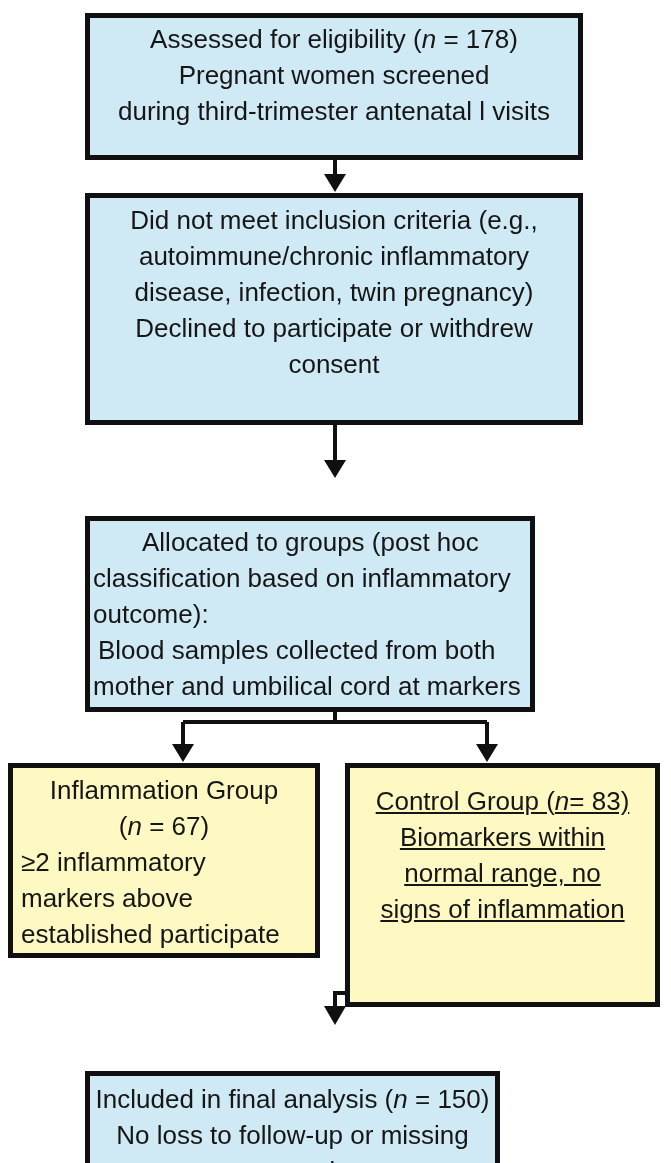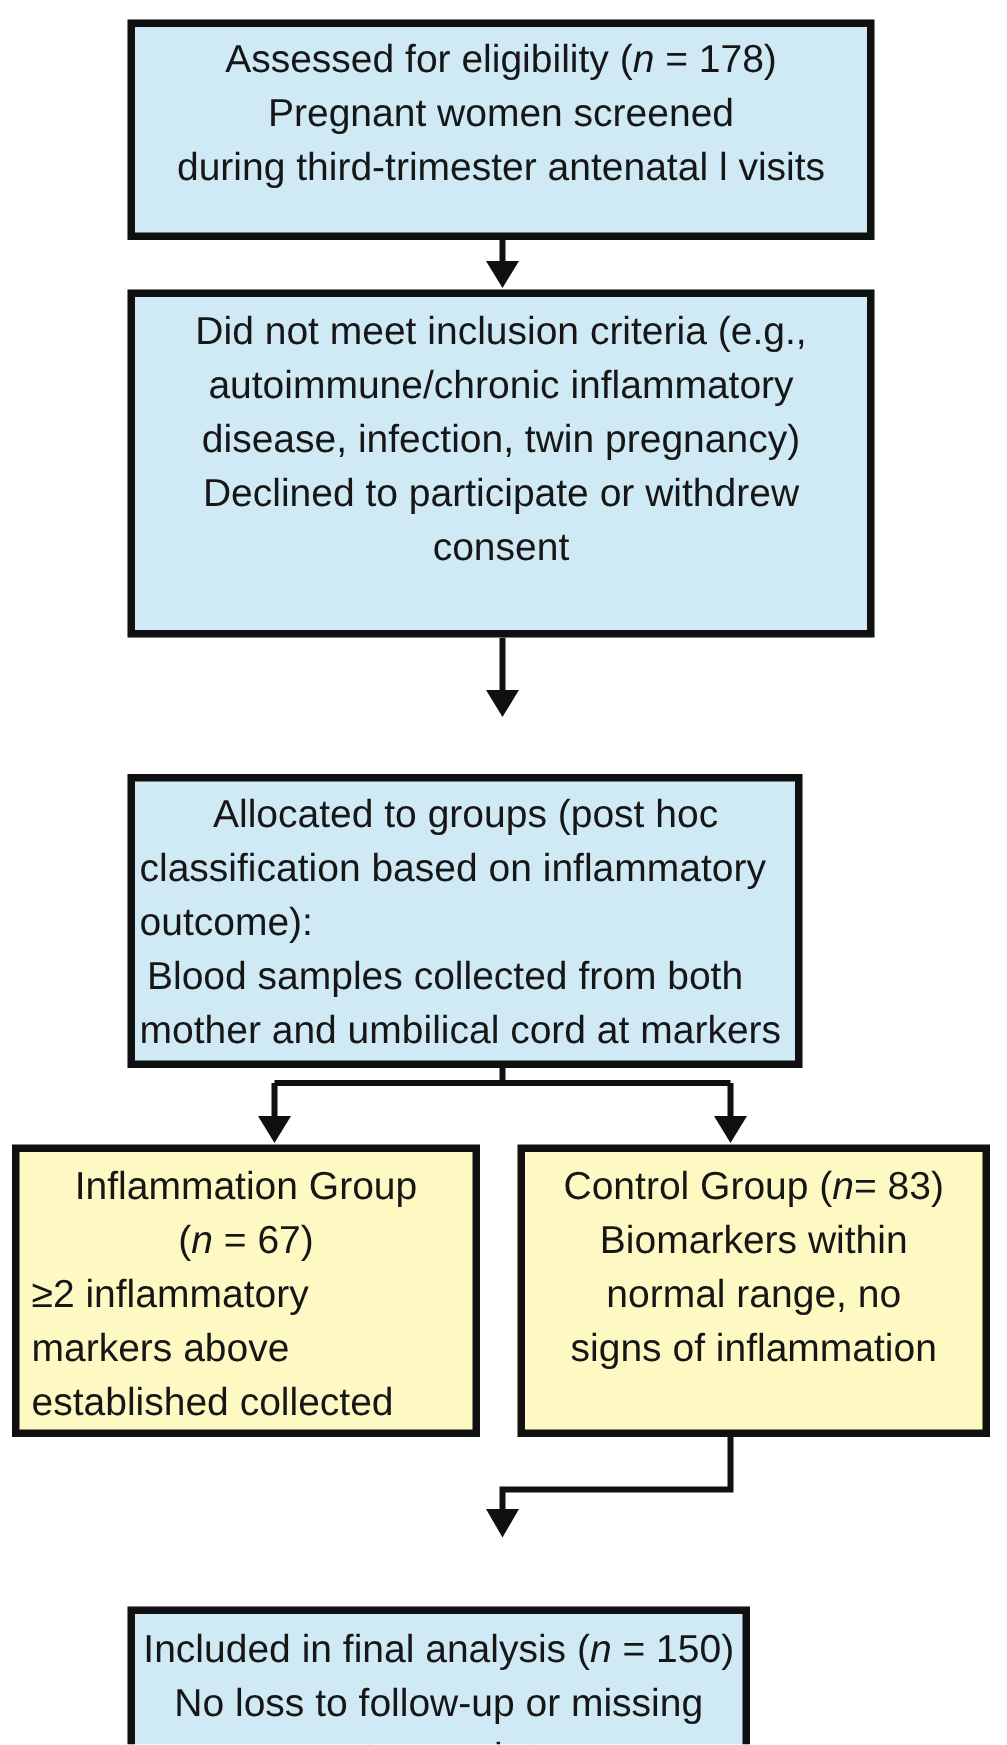--- a/index.html
+++ b/index.html
@@ -30,21 +30,21 @@
     font-size: 26px;
     line-height: 36px;
   }
   .box.blue   { background: #cfe9f5; }
   .box.yellow { background: #fef9c3; }
 
   .box-eligibility { left: 85px;  top: 13px;   width: 498px; height: 147px; padding-top: 3px; }
   .box-excluded    { left: 85px;  top: 193px;  width: 498px; height: 232px; padding-top: 4px; }
   .box-allocated   { left: 85px;  top: 480px;  width: 450px; height: 196px; padding-top: 3px; margin-top: 36px; }
   .box-inflam      { left: 8px;   top: 763px;  width: 312px; height: 195px; padding-top: 4px; }
-  .box-control     { left: 345px; top: 763px;  width: 315px; height: 195px; padding-top: 4px; }
+  .box-control     { left: 345px; top: 763px;  width: 315px; height: 244px; padding-top: 15px; text-decoration: underline; }
   .box-final       { left: 85px;  top: 1071px; width: 415px; height: 126px; padding-top: 5px; }
 
   .line        { text-align: center; }
   .line.left   { text-align: left; padding-left: 3px; }
   .line.left-8 { text-align: left; padding-left: 8px; }
   .line.indent { text-align: left; padding-left: 52px; }
   .line i      { font-style: italic; }
 </style>
 </head>
 <body>
@@ -95,21 +95,21 @@
     <div class="line left">outcome):</div>
     <div class="line left-8">Blood samples collected from both</div>
     <div class="line left">mother and umbilical cord at markers</div>
   </div>
 
   <div class="box yellow box-inflam">
     <div class="line">Inflammation Group</div>
     <div class="line">(<i>n</i> = 67)</div>
     <div class="line left-8">≥2 inflammatory</div>
     <div class="line left-8">markers above</div>
-    <div class="line left-8">established collected</div>
+    <div class="line left-8">established participate</div>
   </div>
 
   <div class="box yellow box-control">
     <div class="line">Control Group (<i>n</i>= 83)</div>
     <div class="line">Biomarkers within</div>
     <div class="line">normal range, no</div>
     <div class="line">signs of inflammation</div>
   </div>
 
   <div class="box blue box-final">

